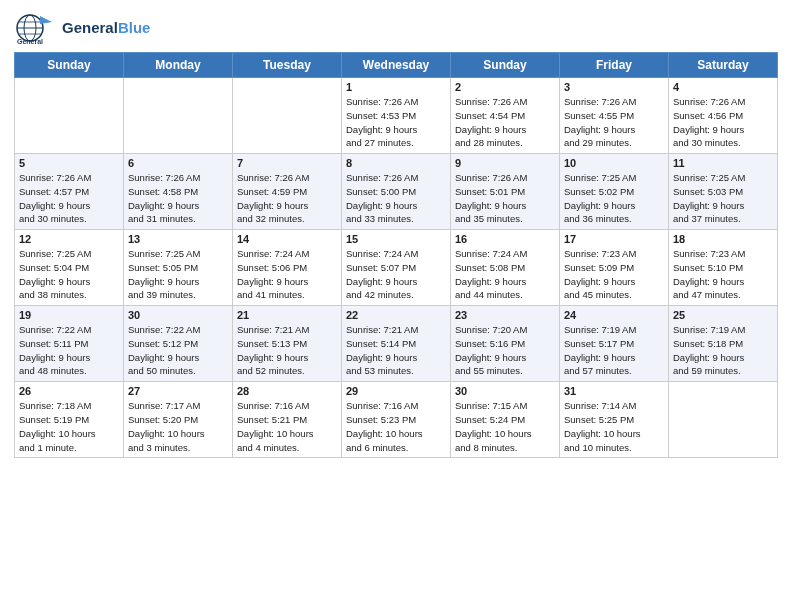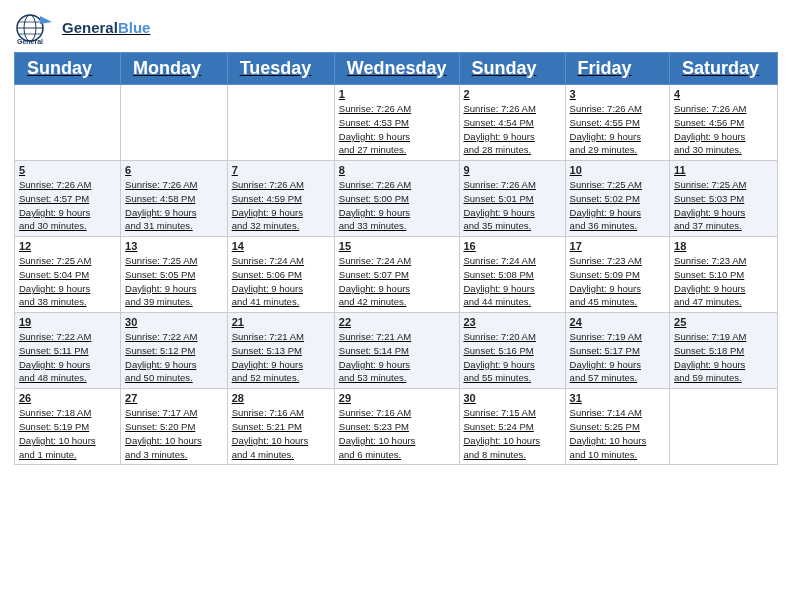--- a/index.html
+++ b/index.html
@@ -8,21 +8,20 @@
       height: 612px;
       font-family: Arial, sans-serif;
       background: #fff;
       overflow: hidden;
     }
     .page {
       width: 792px;
       height: 504px;
       background: #fff;
       padding: 10px 14px 10px 14px;
-      text-decoration: underline;
     }
     .header {
       display: flex;
       align-items: flex-start;
       justify-content: space-between;
       margin-bottom: 6px;
     }
     .logo {
       display: flex;
       flex-direction: column;
@@ -43,24 +42,24 @@
       margin-top: 2px;
     }
     .calendar {
       width: 100%;
       border-collapse: collapse;
       border: 1px solid #ccc;
     }
     .calendar th {
       background: #3875b8;
       color: #fff;
-      font-size: 18px;
+      font-size: 12px;
       font-weight: bold;
-      padding: 5px 12px;
-      text-align: left;
+      padding: 5px 4px;
+      text-align: center;
       border: 1px solid #5a90c8;
     }
     .calendar td {
       width: calc(100% / 7);
       vertical-align: top;
       padding: 3px 4px 3px 4px;
       border: 1px solid #ccc;
       font-size: 10px;
       color: #222;
       background: #fff;

